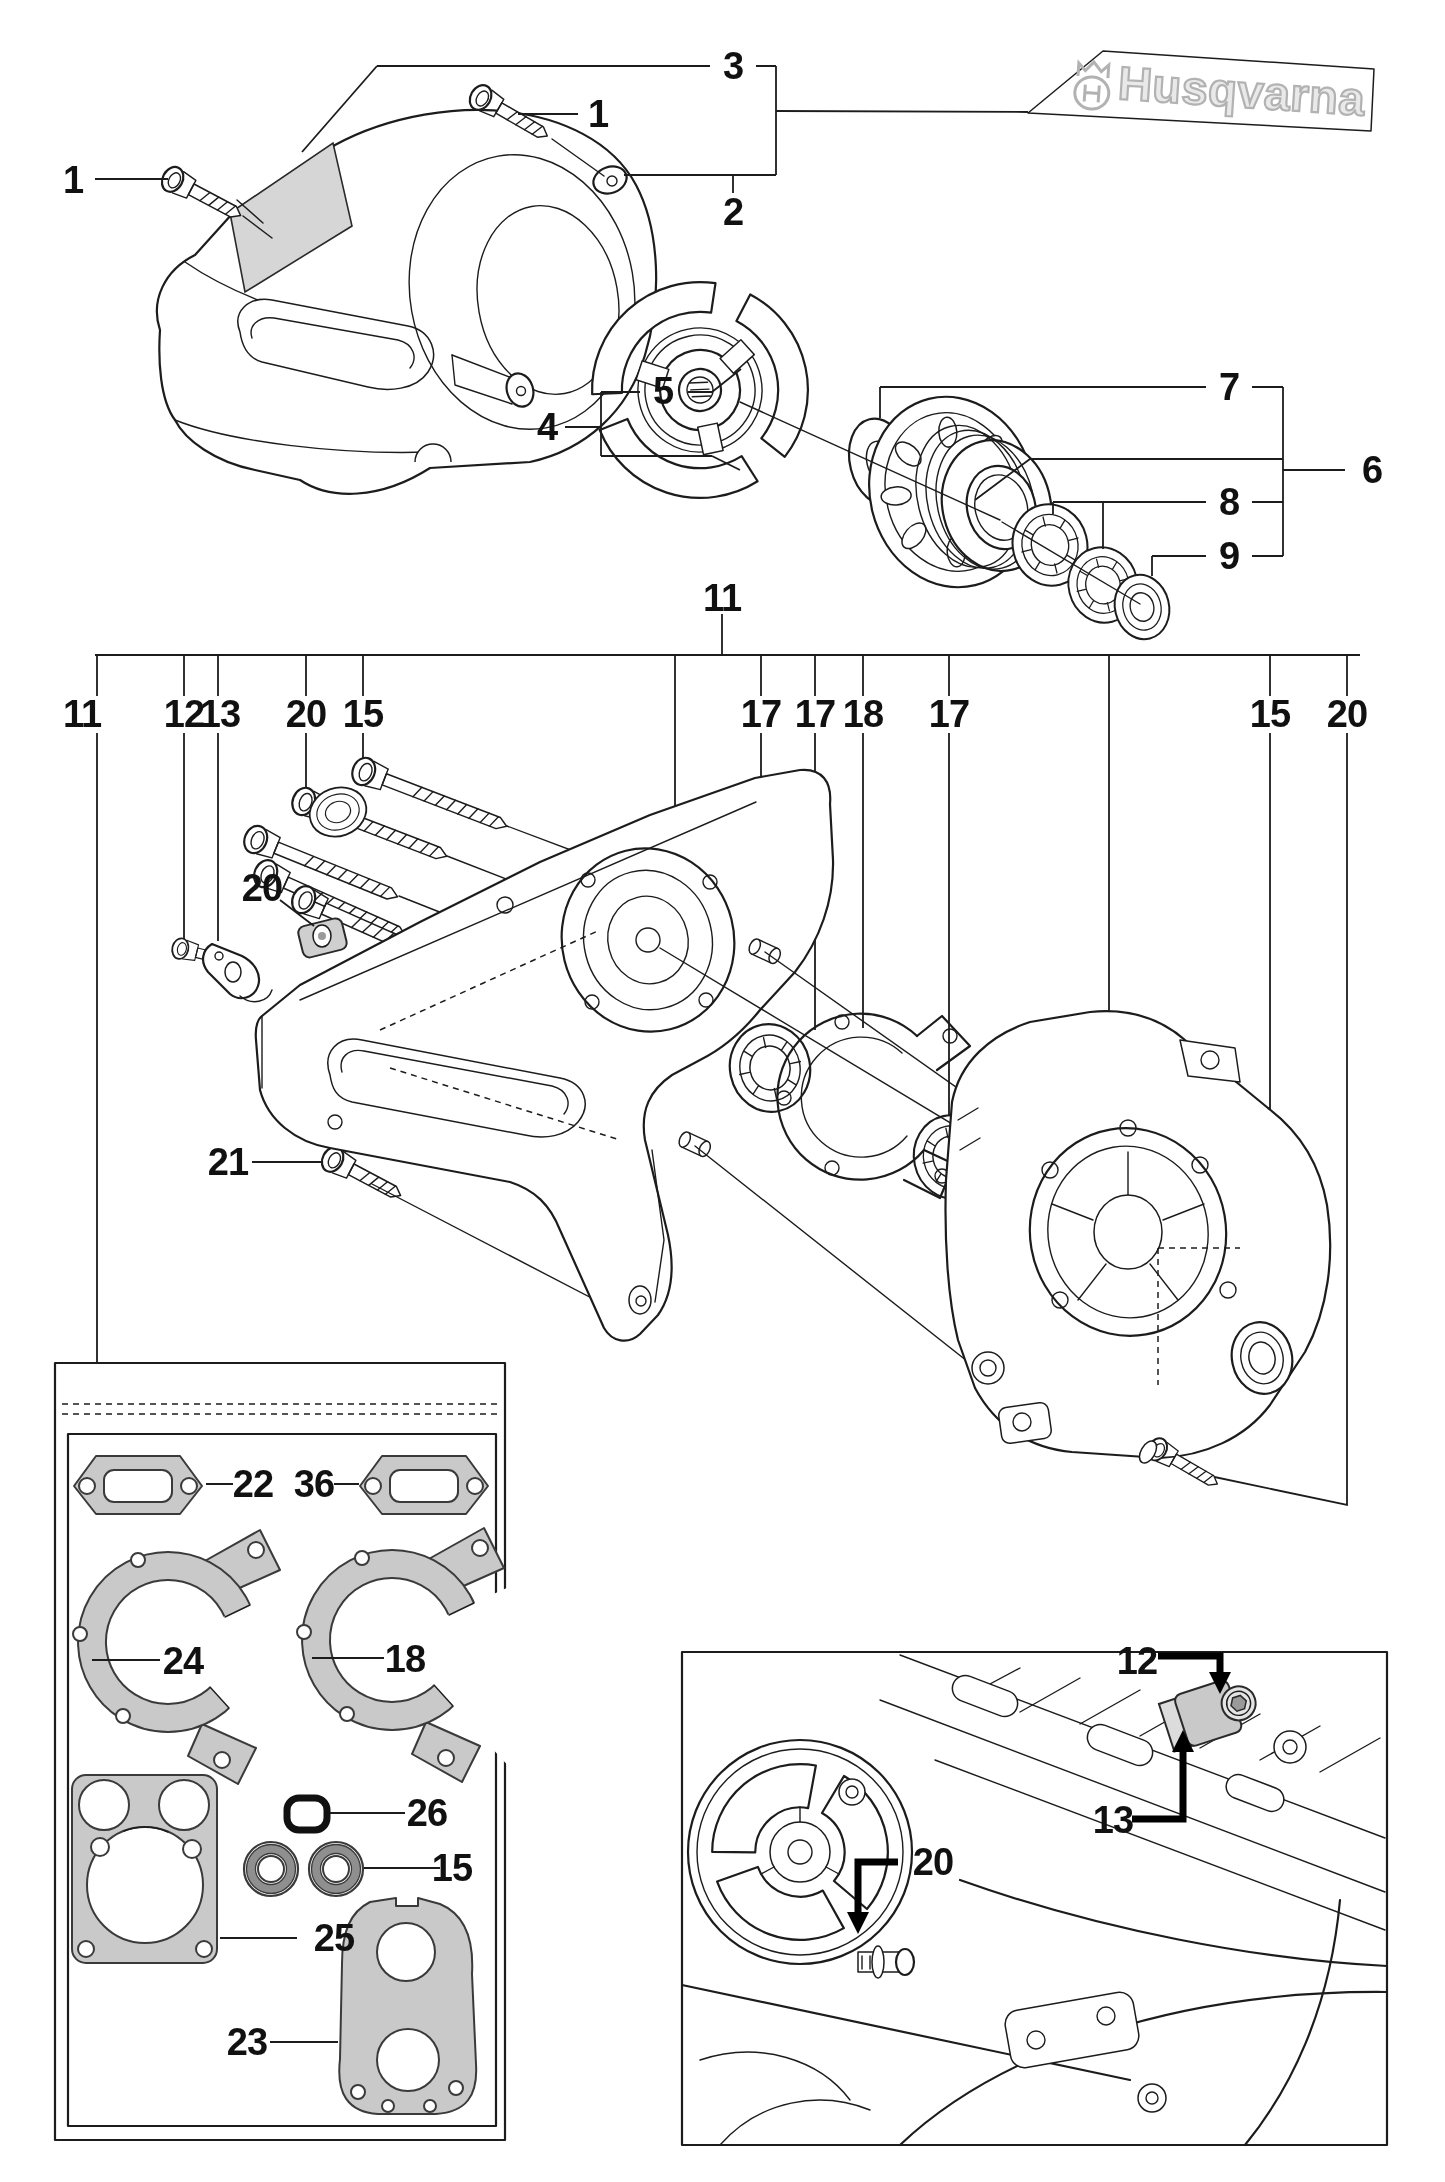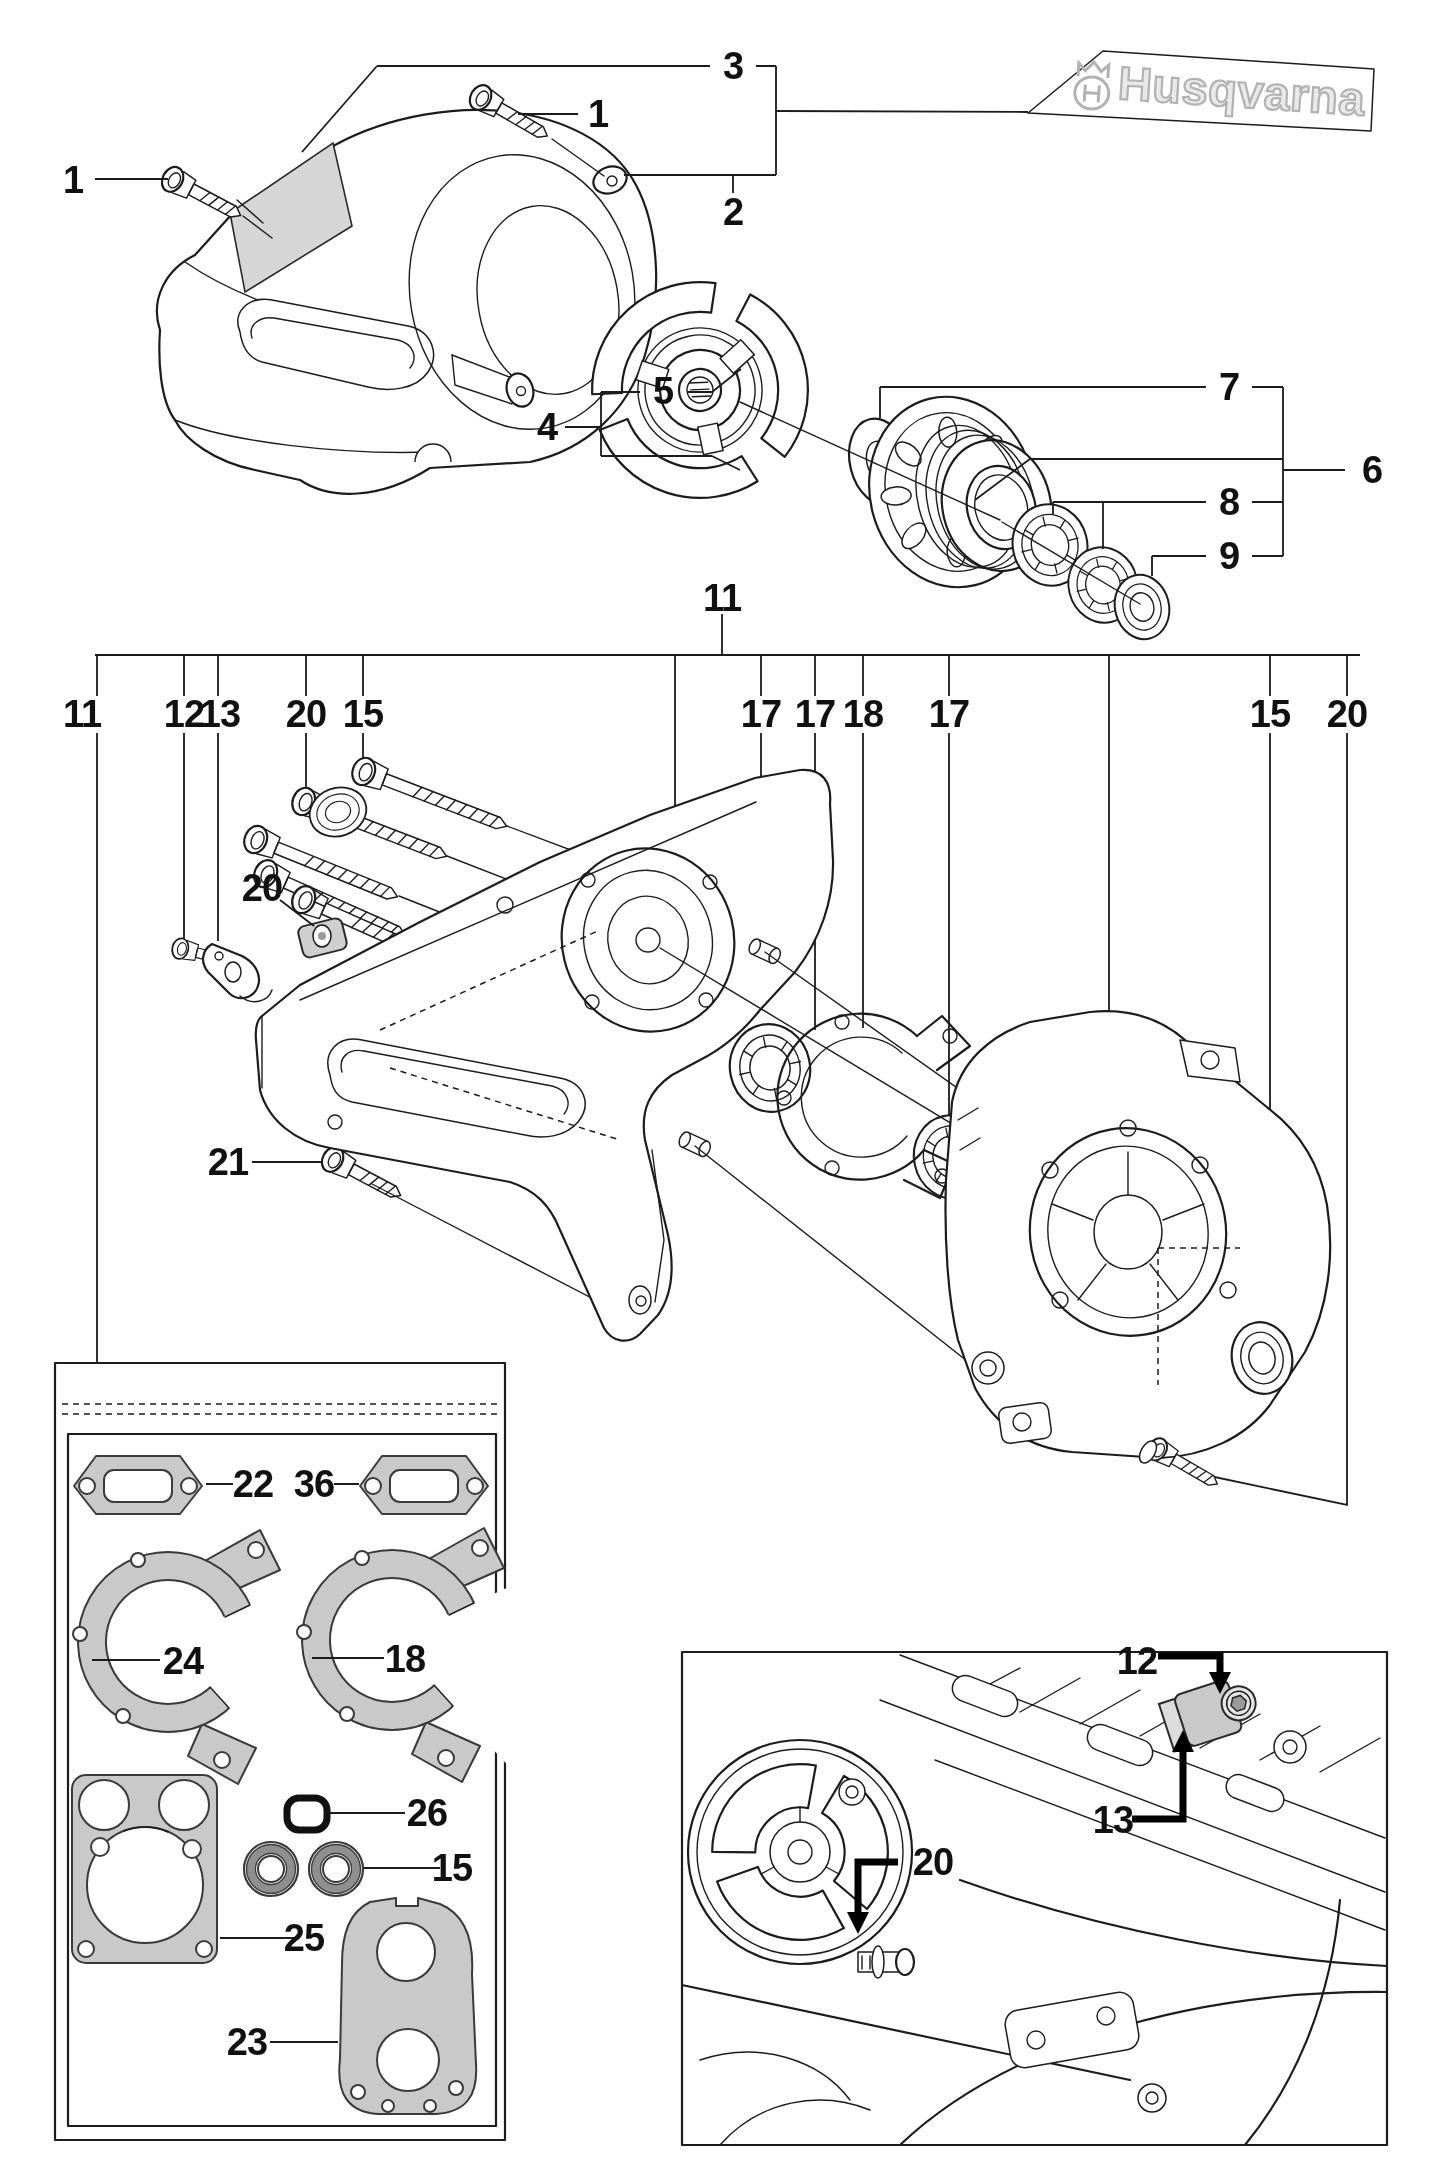--- a/index.html
+++ b/index.html
@@ -463,21 +463,21 @@
 <div class="callout" style="left:1270px;top:714px">15</div>
 <div class="callout" style="left:1347px;top:714px">20</div>
 <div class="callout" style="left:262px;top:888px">20</div>
 <div class="callout" style="left:228px;top:1162px">21</div>
 <div class="callout" style="left:253px;top:1484px">22</div>
 <div class="callout" style="left:314px;top:1484px">36</div>
 <div class="callout" style="left:183px;top:1661px">24</div>
 <div class="callout" style="left:405px;top:1659px">18</div>
 <div class="callout" style="left:427px;top:1813px">26</div>
 <div class="callout" style="left:452px;top:1868px">15</div>
-<div class="callout" style="left:304px;top:1938px">25</div>
+<div class="callout" style="left:334px;top:1938px">25</div>
 <div class="callout" style="left:247px;top:2042px">23</div>
 <div class="callout" style="left:1137px;top:1661px">12</div>
 <div class="callout" style="left:1113px;top:1820px">13</div>
 <div class="callout" style="left:933px;top:1862px">20</div>
 
 <div class="logo-text">Husqvarna</div>
 
 </div>
 
 </body></html>

